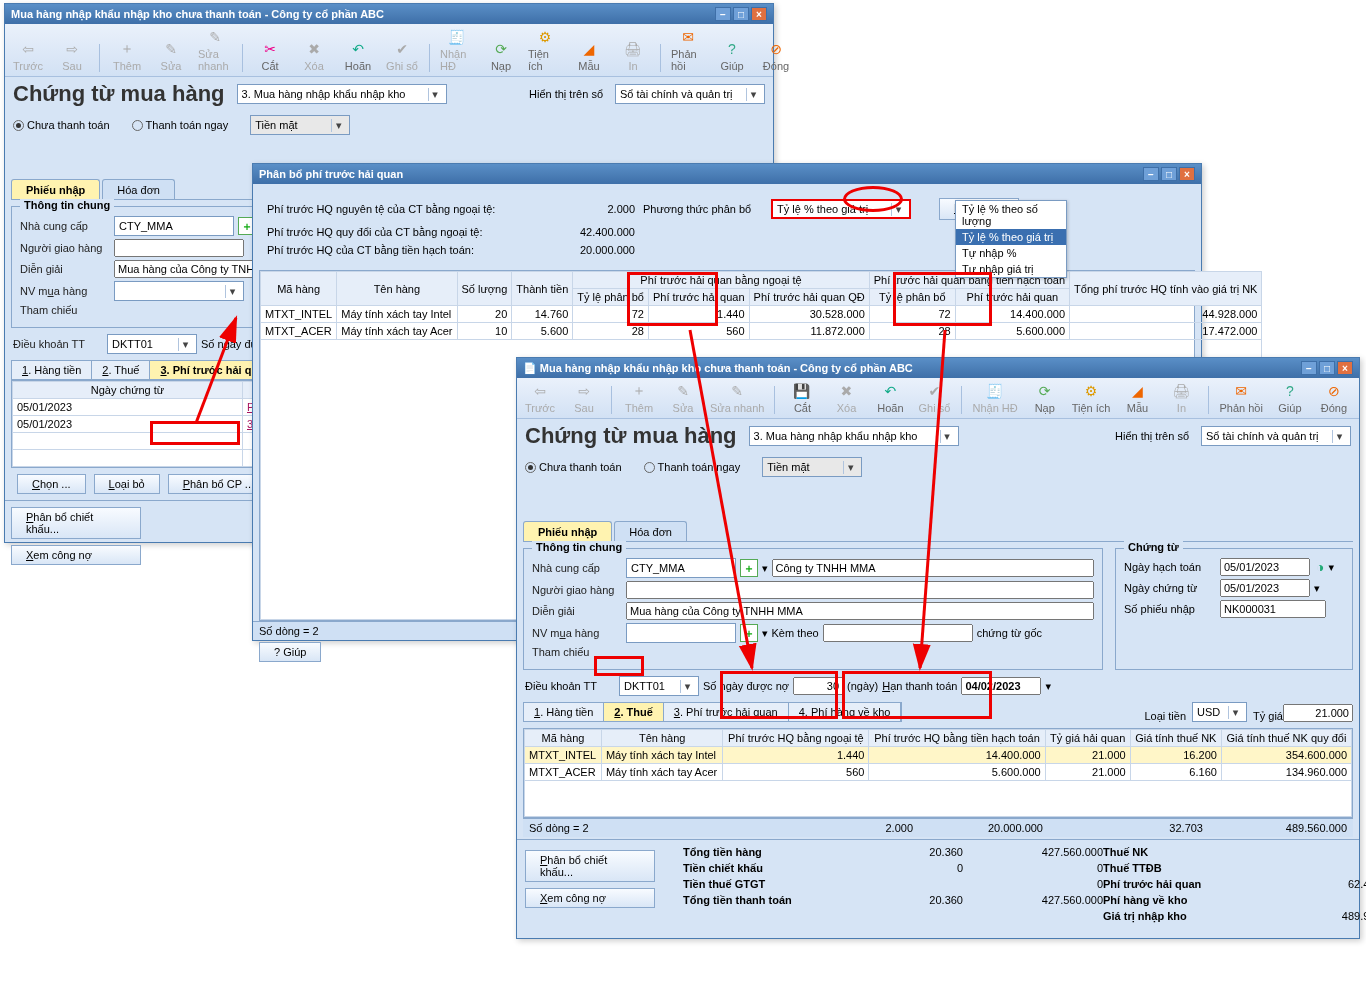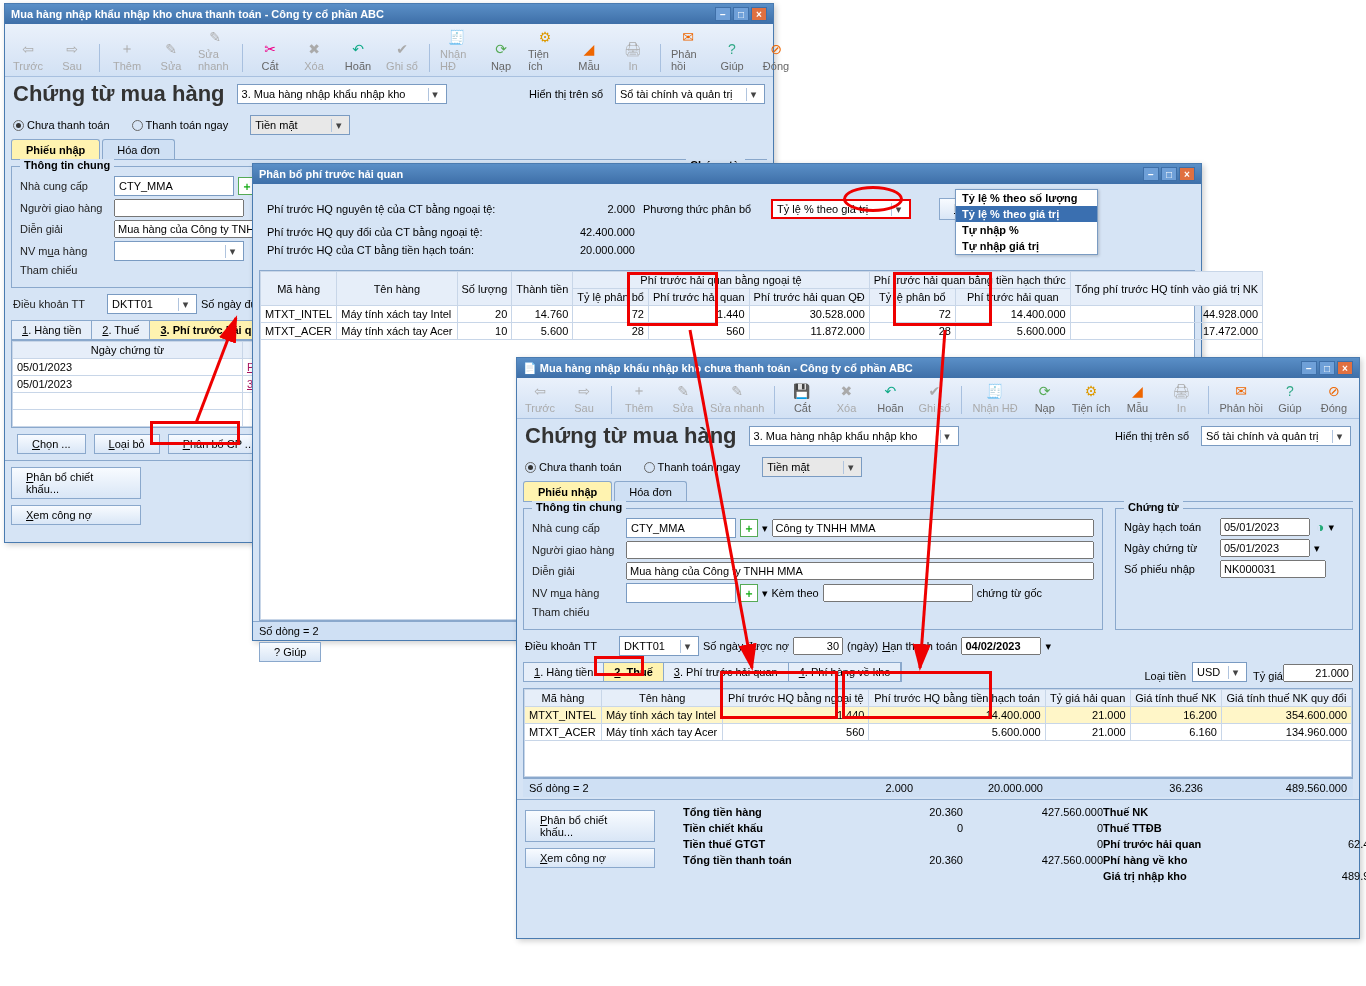--- a/index.html
+++ b/index.html
@@ -16,21 +16,21 @@
   .tbtn.gr { color:#aaa;}
   .tbtn.cut .ic{color:#e08;} .tbtn.undo .ic{color:#1a8;} .tbtn.save .ic{color:#26d;}
   .tbtn.nap .ic{color:#5a5;} .tbtn.util .ic{color:#d90;} .tbtn.mau .ic{color:#e60;}
   .tbtn.fb .ic{color:#e60;} .tbtn.help .ic{color:#3a8;} .tbtn.close .ic{color:#e60;}
   .header-row { padding:4px 8px; display:flex; align-items:center; gap:12px;}
   .big-title { font-size:22px; font-weight:bold; color:#333;}
   .sel, input[type=text].fld { background:#fff; border:1px solid #7a9bc2; padding:2px 4px; height:20px;}
   .sel { display:inline-flex; align-items:center; justify-content:space-between;}
   .sel .dd { width:14px; text-align:center; color:#444; border-left:1px solid #b0c4de; margin-left:4px;}
   .tabs { display:flex; border-bottom:1px solid #8aa8cc; margin:0 6px;}
-  .tab { padding:4px 14px 3px; border:1px solid #8aa8cc; border-bottom:none; background:#cfe0f4; margin-right:2px; border-radius:3px 3px 0 0; cursor:default;}
+  .tab { padding:4px 14px 3px; border:1px solid #8aa8cc; border-bottom:none; background:#cfe0f4; margin-right:2px; border-radius:3px 3px 0 0; cursor:default;margin-top:40px;}
   .tab.active { background:#fff3b0; font-weight:bold;}
   .groupbox { border:1px solid #8aa8cc; margin:6px; padding:6px 8px 8px; position:relative;}
   .groupbox > .gt { position:absolute; top:-8px; left:8px; background:#d6e4f5; padding:0 4px; font-weight:bold;}
   .frow { display:flex; align-items:center; margin:3px 0; gap:4px;}
   .lbl { width:90px; color:#222;}
   .lbl u { text-decoration: underline;}
   .plus { width:18px; height:18px; border:1px solid #5a5; background:#fff; display:inline-flex; align-items:center; justify-content:center; color:#1a1; font-weight:bold;}
   .grid { border:1px solid #8aa8cc; background:#fff;}
   .grid table{ border-collapse:collapse; width:100%;}
   .grid th,.grid td{ border:1px solid #c8d6e8; padding:2px 4px; white-space:nowrap;}
@@ -293,37 +293,37 @@
         </span>
       <span class="btn" style="height:22px;"><u>P</u>hân bổ</span>
       <span>Phí trước HQ quy đổi của CT bằng ngoại tệ:</span>
         <span style="text-align:right;">42.400.000</span>
         <span></span>
         <span></span>
         <span></span>
       <span>Phí trước HQ của CT bằng tiền hạch toán:</span>
         <span style="text-align:right;">20.000.000</span>
     </div>
-    <div class="dropdown-open" style="left:702px;top:25px;width:143px;font-weight:bold;">
+    <div class="dropdown-open" style="left:702px;top:36px;width:112px;">
       <div>Tỷ lệ % theo số lượng</div>
       <div class="hl">Tỷ lệ % theo giá trị</div>
       <div>Tự nhập %</div>
       <div>Tự nhập giá trị</div>
     </div>
   </div>
   <div class="grid" style="margin:0 6px;">
     <table>
       <tbody>
           <tr>
         <th rowspan="2">Mã hàng</th>
         <th rowspan="2">Tên hàng</th>
         <th rowspan="2">Số lượng</th>
         <th rowspan="2">Thành tiền</th>
         <th colspan="3">Phí trước hải quan bằng ngoại tệ</th>
-        <th colspan="2">Phí trước hải quan bằng tiền hạch thức</th>
+        <th colspan="2">Phí trước hải quan bằng tiền hạch toán</th>
         <th rowspan="2">Tổng phí trước HQ tính vào giá trị NK</th>
       </tr>
       <tr>
         <th>Tỷ lệ phân bổ</th>
             <th>Phí trước hải quan</th>
             <th>Phí trước hải quan QĐ</th>
         <th>Tỷ lệ phân bổ</th>
             <th>Phí trước hải quan</th>
       </tr>
       <tr>
@@ -597,21 +597,21 @@
           </tr>
     </tbody>
       </table>
   </div>
   <div class="footerbar" style="margin:0 6px;">
     <span>Số dòng = 2</span>
     <span style="flex:1"></span>
     <span style="width:100px;text-align:right;">2.000</span>
     <span style="width:130px;text-align:right;">20.000.000</span>
     <span style="width:80px;"></span>
-    <span style="width:80px;text-align:right;">36.236</span>
+    <span style="width:80px;text-align:right;">32.703</span>
     <span style="width:144px;text-align:right;">489.560.000</span>
   </div>
   <div class="hr"></div>
   <div style="display:flex;">
     <div style="padding:8px;">
       <div class="btn" style="width:130px;margin-bottom:6px;"><u>P</u>hân bổ chiết khấu...</div>
       <div class="btn" style="width:130px;"><u>X</u>em công nợ</div>
     </div>
     <div class="totals" style="flex:1;">
       <span class="l">Tổng tiền hàng</span>

